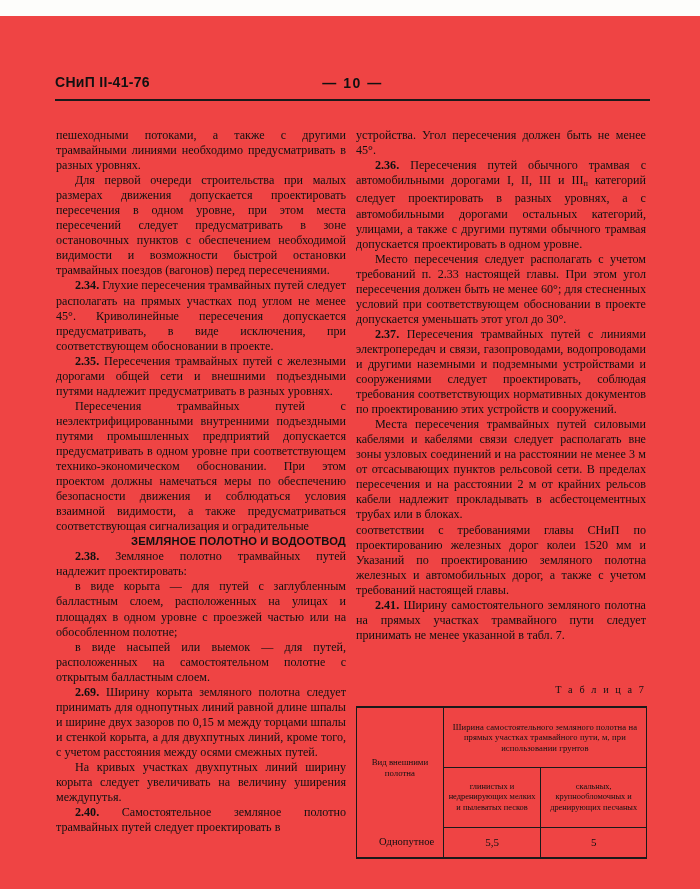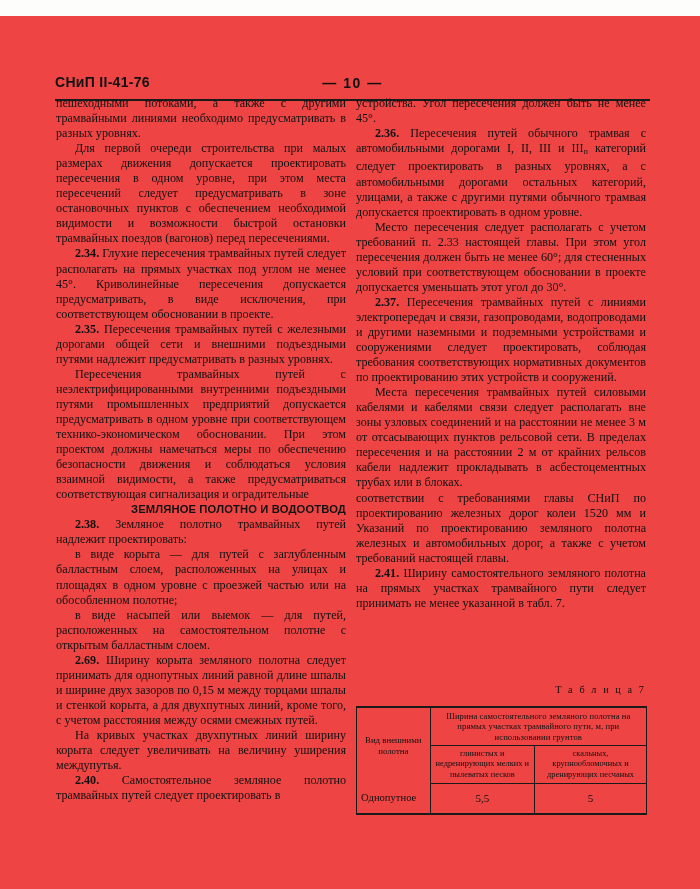--- a/index.html
+++ b/index.html
@@ -35,21 +35,21 @@
     font-weight:bold;font-size:14px;letter-spacing:1.5px;
     color:#111;
   }
   .runhead-rule{
     position:absolute;left:0;top:25px;width:595px;height:2px;
     background:#1a1a1a;
   }
   
   .col{
     position:absolute;
-    top:80px;
+    top:112px;
     width:290px;
     font-size:12.1px;
     line-height:15.05px;
     text-align:justify;
     text-justify:inter-word;
     -webkit-hyphens:none;hyphens:none;
   }
   .col-left{left:56px;}
   .col-right{left:356px;}
   .col p{margin:0;}
@@ -81,21 +81,21 @@
   }
   .tbl table{
     border-collapse:collapse;
     width:291px;
     font-size:8.6px;
     line-height:10.4px;
     color:#111;
   }
   .tbl td{
     vertical-align:middle;
-    padding:3px 4px;
+    padding:14px 4px;
     text-align:center;
   }
   .t-outer-top{border-top:2px solid #1a1a1a;}
   .t-outer-bot{border-bottom:2px solid #1a1a1a;}
   .t-l{border-left:1px solid #1a1a1a;}
   .t-r{border-right:1px solid #1a1a1a;}
   .t-b{border-bottom:1px solid #1a1a1a;}
   .stub{
     text-align:center;
     font-size:8.8px;
@@ -111,21 +111,21 @@
     font-size:8.4px;
     line-height:10.2px;
     padding:4px 4px 5px 4px;
   }
   .datarow td{
     font-size:11px;
     padding:9px 6px 10px 6px;
   }
   .datarow .stubcell{
     text-align:left;
-    padding-left:4px;
+    padding-left:22px;
     font-size:10.6px;
   }
 </style>
 </head>
 <body>
 
 <div class="page">
 
   <div class="runhead">
     <div class="runhead-doc">СНиП II-41-76</div>

